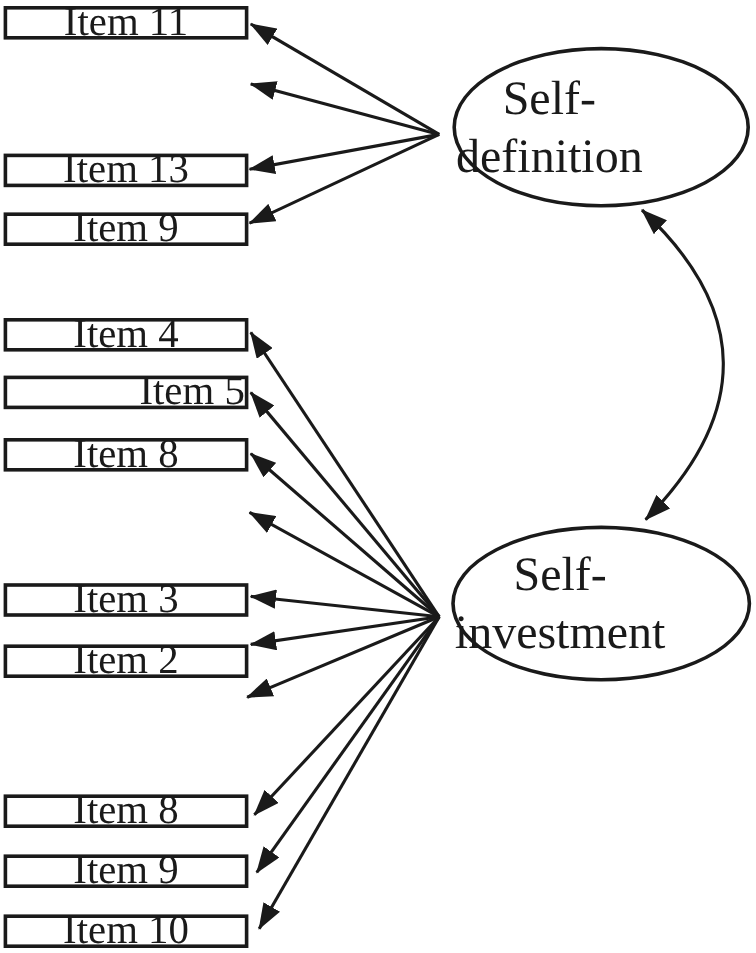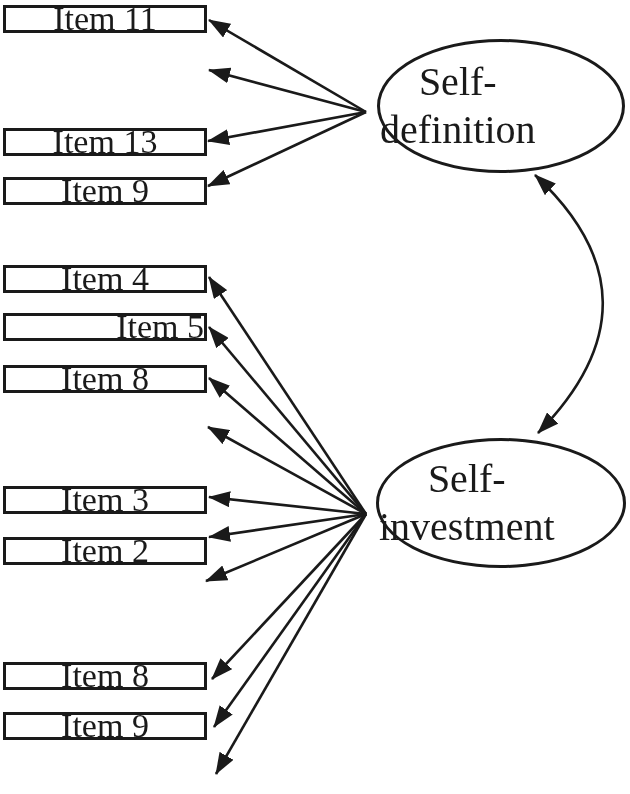--- a/index.html
+++ b/index.html
@@ -135,20 +135,23 @@
     </div>
   <div class="item-box" id="box-item-2">
       <span class="item-label">Item 2</span>
     </div>
   <div class="item-box" id="box-item-8">
       <span class="item-label">Item 8</span>
     </div>
   <div class="item-box" id="box-item-9">
       <span class="item-label">Item 9</span>
     </div>
+  <div class="item-box" id="box-item-10">
+      <span class="item-label">Item 10</span>
+    </div>
 
   <div class="factor-ellipse" id="ellipse-self-definition">
     <span class="factor-label">Self-
 definition</span>
   </div>
   <div class="factor-ellipse" id="ellipse-self-investment">
     <span class="factor-label">Self-
 investment</span>
   </div>
 

